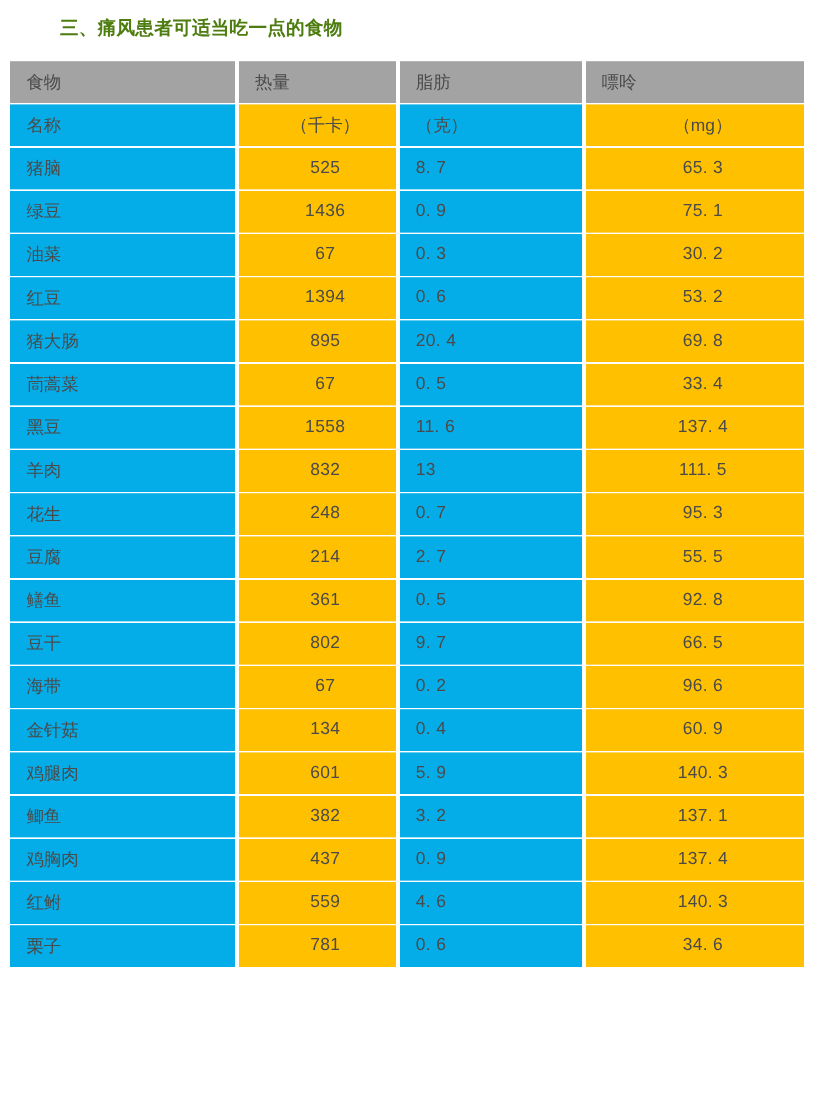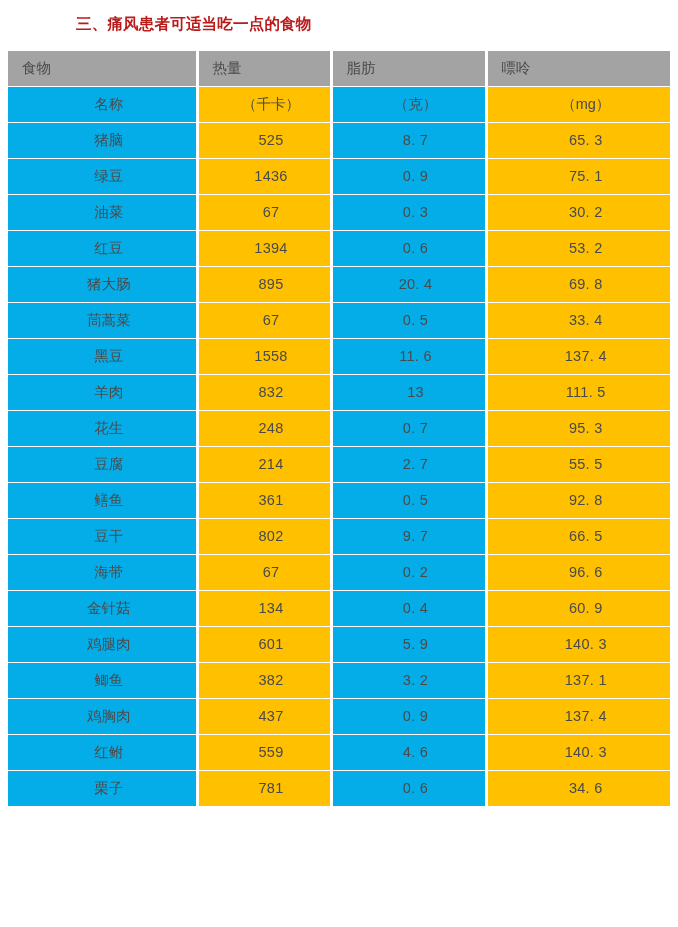--- a/index.html
+++ b/index.html
@@ -20,23 +20,23 @@
     position: relative;
     width: 678px;
     height: 927px;
     background: #ffffff;
     overflow: hidden;
   }
 
   .page-title {
     font-size: 15.5px;
     font-weight: bold;
-    color: #b91c1c;
+    color: #4d7c0f;
     letter-spacing: 0.2px;
-    padding: 4px 0 5px 76px;
+    padding: 4px 0 5px 50px;
     line-height: 20px;
     white-space: nowrap;
   }
 
   .table-wrap {
     margin: 0 0 0 8px;
     width: 662px;
   }
 
   table.food-table {
@@ -73,21 +73,21 @@
     border-left: 3px solid #ffffff;
   }
 
   thead th {
     background: #F0914B;
     color: #4a4a4a;
     font-size: 14.5px;
     border-top: 1px solid #F0914B;
   }
 
-  tbody td.col-blue   { background: #05ADE8; text-align: center; }
+  tbody td.col-blue   { background: #05ADE8; }
   tbody td.col-yellow { background: #FFC000; text-align: center; }
 
   thead th.col-head   { background: #a3a3a3; }
 
   .num { letter-spacing: 0.3px; }
 </style>
 </head>
 <body>
 
 <div class="page">

